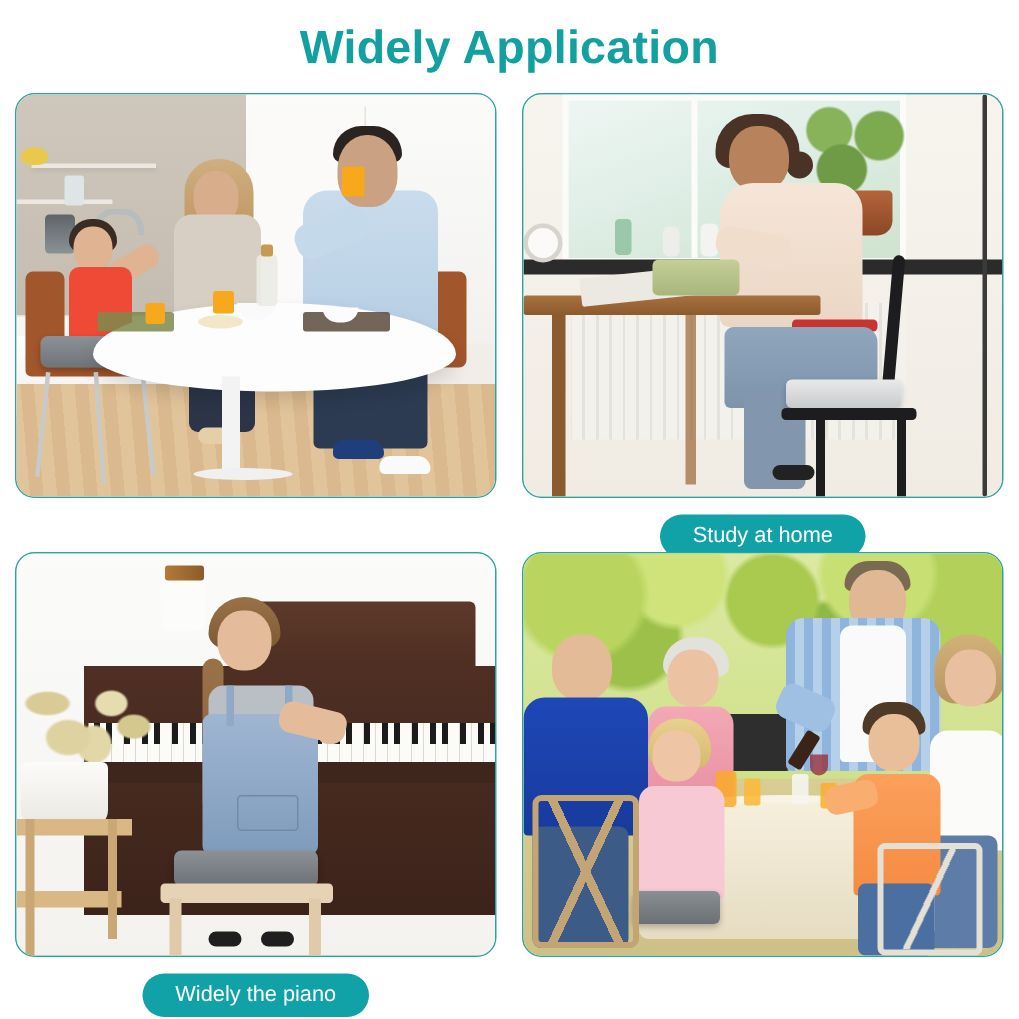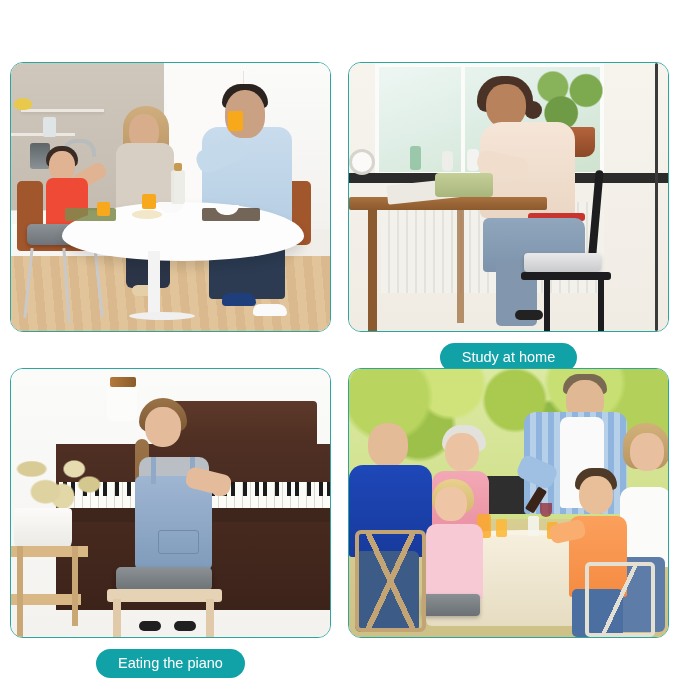--- a/index.html
+++ b/index.html
@@ -414,20 +414,21 @@
   .s4 .bowl { position:absolute; left:64%; top:60%; width:22px; height:10px;
     background:#f2e9d3; border-radius:0 0 11px 11px; }
   .s4 .grill { position:absolute; left:42%; top:40%; width:14%; height:14%;
     background:#2e2e2e; border-radius:4px; }
 </style>
 </head>
 <body>
 
 <div id="page">
 
+  <div class="title">Widely Application</div>
 
   <div class="grid">
 
     <div class="cell c0">
       <div class="photo">
         <div class="scene s1">
           <div class="wall-l"></div>
             <div class="wall-r"></div>
             <div class="cabinet"></div>
           <div class="shelf"></div>
@@ -548,21 +549,21 @@
             <div class="hand"></div>
           <div class="booster"></div>
             <div class="stool"></div>
           <div class="stool-leg a"></div>
             <div class="stool-leg b"></div>
           <div class="shoe a"></div>
             <div class="shoe b"></div>
         </div>
       </div>
       <div class="cap-wrap">
-        <span class="pill">Eating the piano</span>
+        <span class="pill">Widely the piano</span>
       </div>
     </div>
 
     <div class="cell c3">
       <div class="photo">
         <div class="scene s4">
           <div class="foliage"></div>
             <div class="ground"></div>
           <div class="grill"></div>
           <div class="gp-head"></div>

